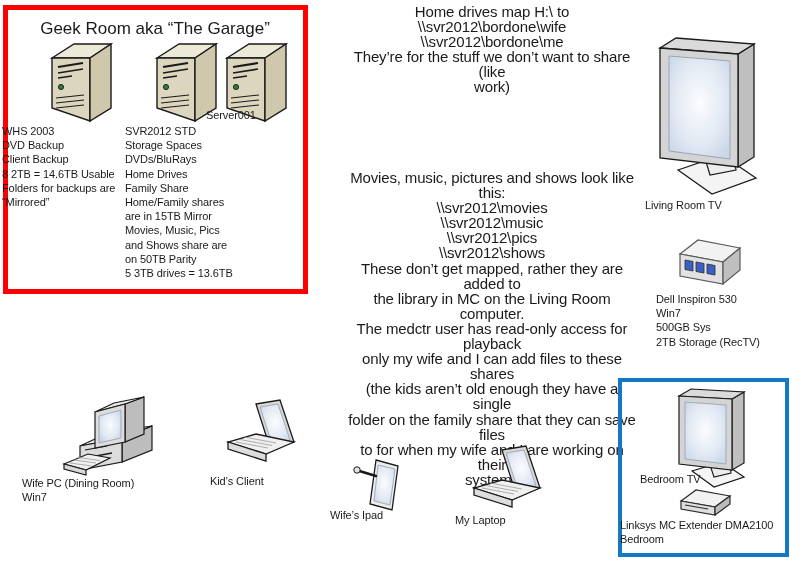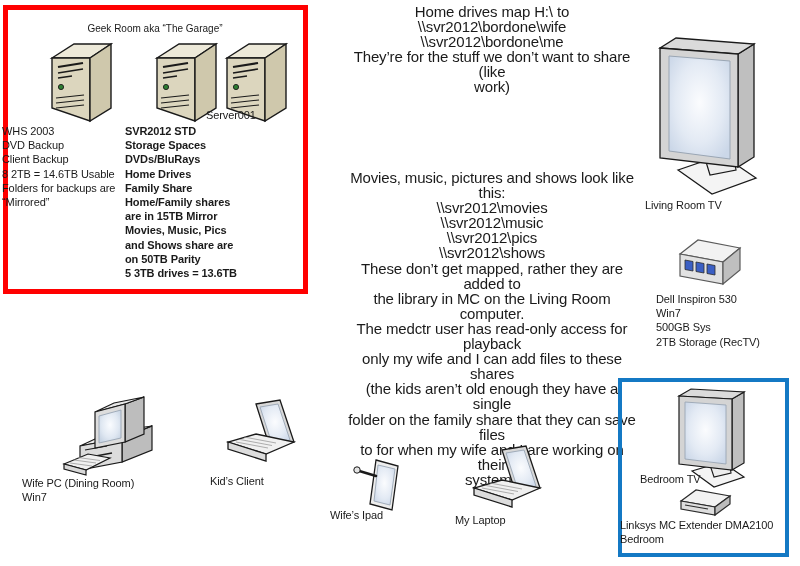--- a/index.html
+++ b/index.html
@@ -34,21 +34,21 @@
     color: #1a1a1a;
     font-size: 11px;
     line-height: 14.2px;
     white-space: pre-line;
     letter-spacing: -0.1px;
   }
   .group-title {
     position: absolute;
     text-align: center;
     color: #1a1a1a;
-    font-size: 10px;
+    font-size: 17px;
     line-height: 14px;
   }
   .notes {
     position: absolute;
     text-align: center;
     color: #1a1a1a;
     font-size: 15px;
     line-height: 15.1px;
     white-space: pre-line;
     letter-spacing: -0.15px;
@@ -101,21 +101,21 @@
       <polygon points="40,16 61,2 61,66 40,79" fill="#CFC8AC" stroke="#1a1a1a" stroke-width="1.4"></polygon>
       <path d="M8,25 L33,21" stroke="#1a1a1a" stroke-width="2.2" fill="none"></path>
       <path d="M8,31 L33,27" stroke="#1a1a1a" stroke-width="1.6" fill="none"></path>
       <path d="M8,36 L22,34" stroke="#1a1a1a" stroke-width="1.4" fill="none"></path>
       <circle cx="11" cy="45" r="2.6" fill="#2E7D32" stroke="#1a1a1a" stroke-width="0.9"></circle>
       <path d="M6,56 L34,53" stroke="#1a1a1a" stroke-width="1.1" fill="none"></path>
       <path d="M6,61 L34,58" stroke="#1a1a1a" stroke-width="1.1" fill="none"></path>
       <path d="M6,66 L34,63" stroke="#1a1a1a" stroke-width="1.1" fill="none"></path>
     </svg>
   </div>
-  <div class="caption" style="left:125px; top:124px; width:125px;font-weight:bold;">SVR2012 STD
+  <div class="caption" style="left:125px; top:124px; width:125px;">SVR2012 STD
 Storage Spaces
 DVDs/BluRays
 Home Drives
 Family Share
 Home/Family shares
 are in 15TB Mirror
 Movies, Music, Pics
 and Shows share are
 on 50TB Parity
 5 3TB drives = 13.6TB</div>

